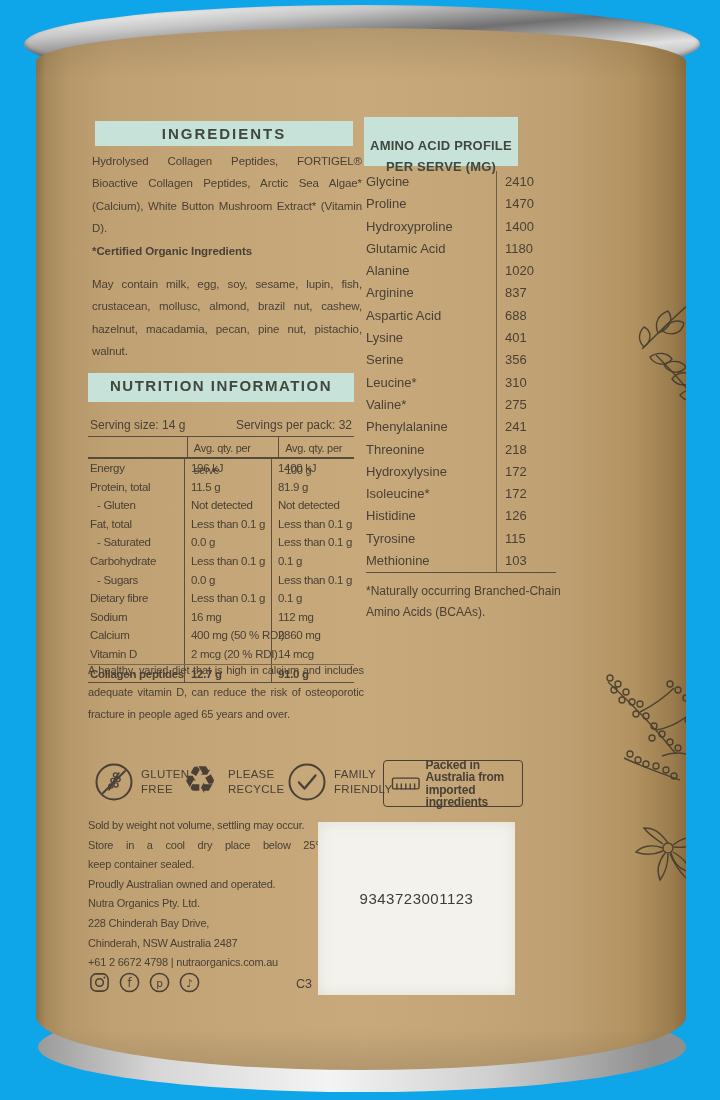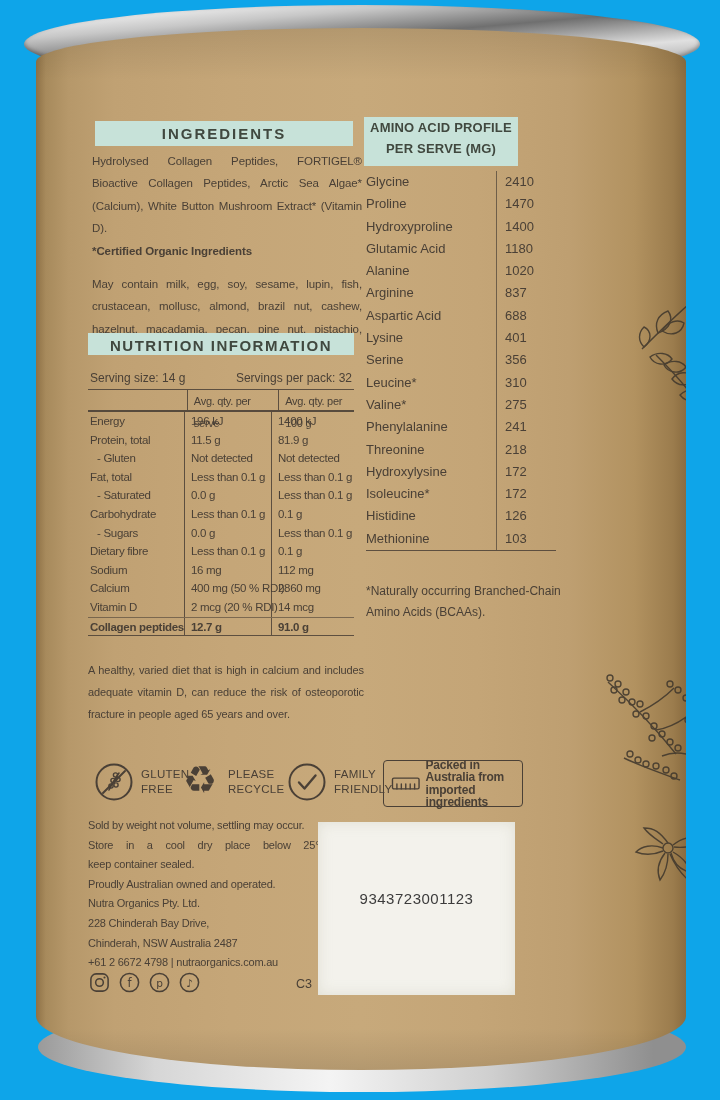--- a/index.html
+++ b/index.html
@@ -41,40 +41,40 @@
 
   
   .ing-header { left:95px; top:121px; width:258px; height:25px; line-height:25px; font-size:15px; letter-spacing:2px; }
   .ing-body { left:92px; top:150px; width:270px; font-size:11.5px; line-height:22.4px; letter-spacing:-.1px; }
   .ing-body p.just { text-align:justify; }
   .ing-body .certified { text-align:left;font-weight:bold; }
   .ing-body .may { margin-top:11px; }
 
   
   .ntr { left:88px; top:333px; width:266px; }
-  .ntr-header { height:22px; line-height:25px; font-size:15px; letter-spacing:1.5px; }
+  .ntr-header { height:29px; line-height:25px; font-size:15px; letter-spacing:1.5px;margin-top:40px; }
   .serving-row { display:flex; justify-content:space-between; font-size:12px; padding:16px 2px 4px 2px;
                  border-bottom:1px solid rgba(74,64,54,.85); }
   .colhead { display:flex; font-size:11px; letter-spacing:-.3px; height:22px; line-height:22px;
              border-bottom:2px solid rgba(74,64,54,.9);gap:12px; }
   .colhead .c1 { width:96px; }
   .colhead .c2 { width:87px; border-left:1px solid rgba(74,64,54,.85); padding-left:6px; }
   .colhead .c3 { width:83px; border-left:1px solid rgba(74,64,54,.85); padding-left:6px; }
   #nutrition-rows { border-bottom:1px solid rgba(74,64,54,.85); }
   .nrow { display:flex; height:18.6px; line-height:18.6px; font-size:11.5px; letter-spacing:-.3px; white-space:nowrap; }
   .nrow .c1 { width:96px; padding-left:2px; overflow:visible; }
   .nrow.sub .c1 { padding-left:9px; }
   .nrow .c2 { width:87px; border-left:1px solid rgba(74,64,54,.85); padding-left:6px; }
   .nrow .c3 { width:83px; border-left:1px solid rgba(74,64,54,.85); padding-left:6px; }
   .nrow.total { font-weight:bold; border-top:1px solid rgba(74,64,54,.6); }
   .rdi-note { margin-top:8px; font-size:11.5px; letter-spacing:-.2px; }
   .health-note { left:88px; top:659px; width:276px; font-size:11px; line-height:22px; text-align:justify; letter-spacing:-.1px; }
 
   
-  .am-header { left:364px; top:117px; width:154px; height:49px; font-size:13px; letter-spacing:.2px; line-height:21px; padding-top:0; }
+  .am-header { left:364px; top:117px; width:154px; height:49px; font-size:13px; letter-spacing:.2px; line-height:21px; padding-top:18px; }
   .am-rows { left:366px; top:171px; width:190px; border-bottom:1px solid rgba(74,64,54,.85); }
   .arow { display:flex; height:22.3px; line-height:22.3px; font-size:13px; }
   .arow .an { width:92px; white-space:nowrap; }
   .arow .av { flex:1; border-left:1px solid rgba(74,64,54,.7); padding-left:8px;margin-left:38px; }
   .am-footnote { left:366px; top:581px; width:200px; font-size:12px; line-height:21px; }
 
   
   .badge-label { position:absolute; font-size:11.5px; line-height:15px; letter-spacing:.3px; }
   .packed-box { left:383px; top:760px; width:140px; height:47px; border:1.5px solid #4a4036; border-radius:4px;
                 display:flex; align-items:center; padding-left:7px; }
@@ -336,20 +336,24 @@
   <div class="arow">
     <div class="an">Isoleucine*</div>
     <div class="av">172</div>
   </div>
 
   <div class="arow">
     <div class="an">Histidine</div>
     <div class="av">126</div>
   </div>
 
+  <div class="arow">
+    <div class="an">Tyrosine</div>
+    <div class="av">115</div>
+  </div>
 
   <div class="arow">
     <div class="an">Methionine</div>
     <div class="av">103</div>
   </div>
 </div>
     <div class="abs am-footnote">*Naturally occurring Branched-Chain Amino Acids (BCAAs).</div>
 
     <svg class="lineicon abs" style="left:94px;top:762px" width="40" height="40" viewBox="0 0 40 40">
       <circle cx="20" cy="20" r="17.5"></circle>

